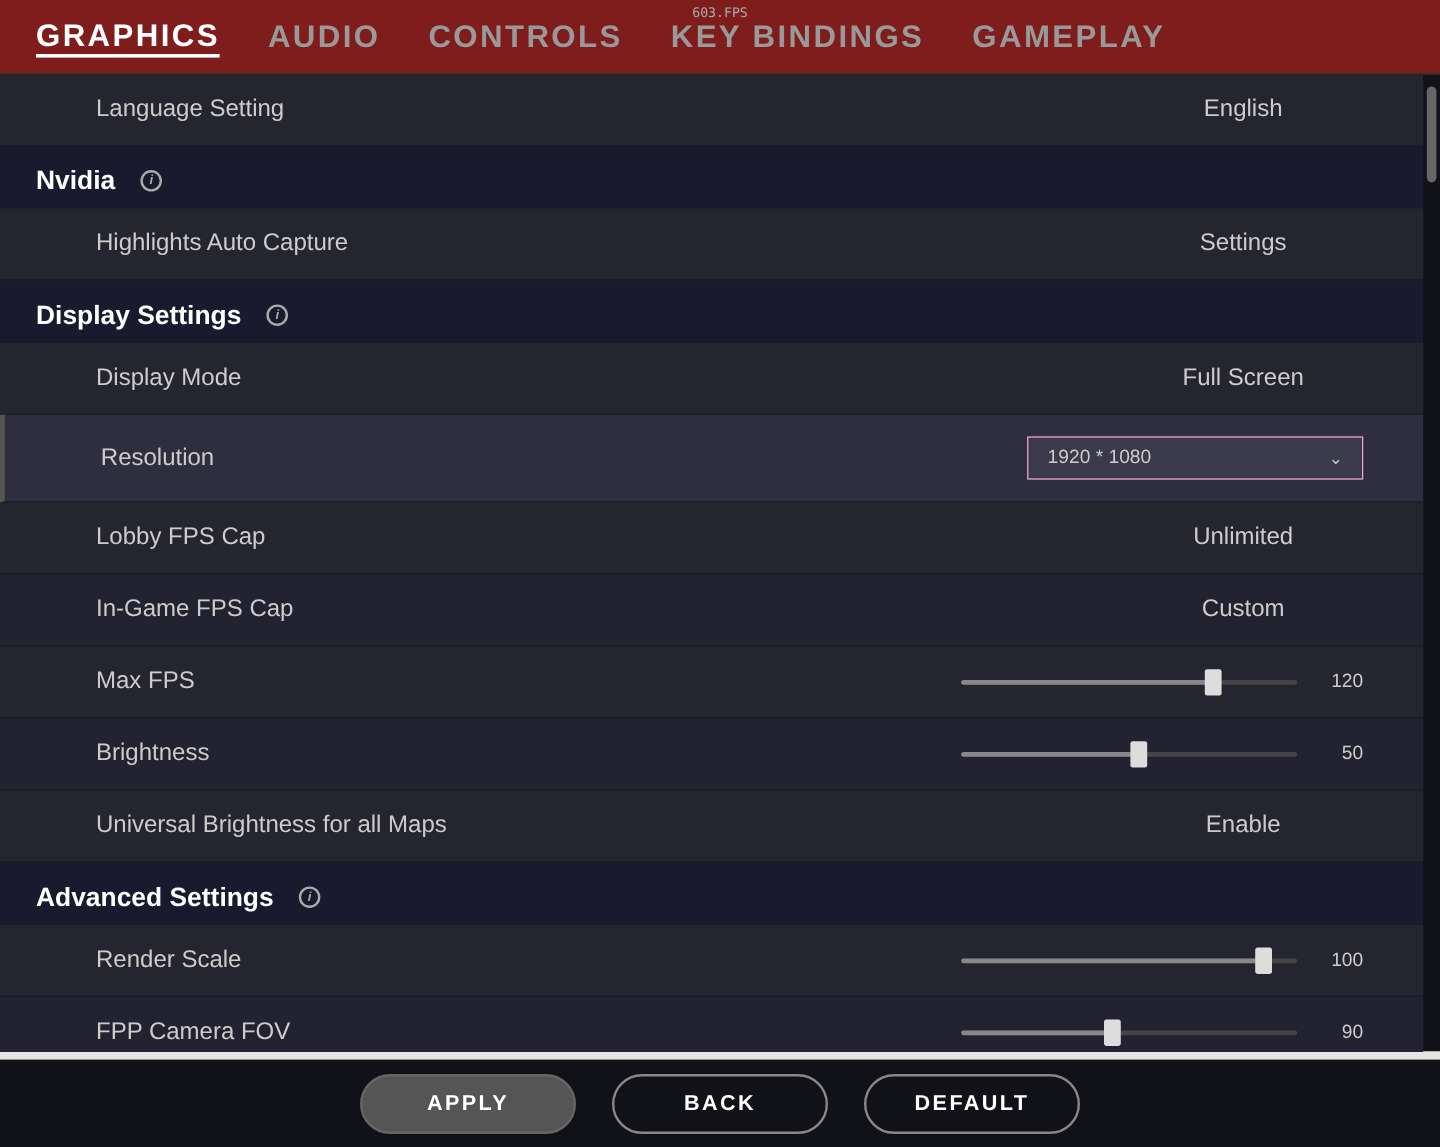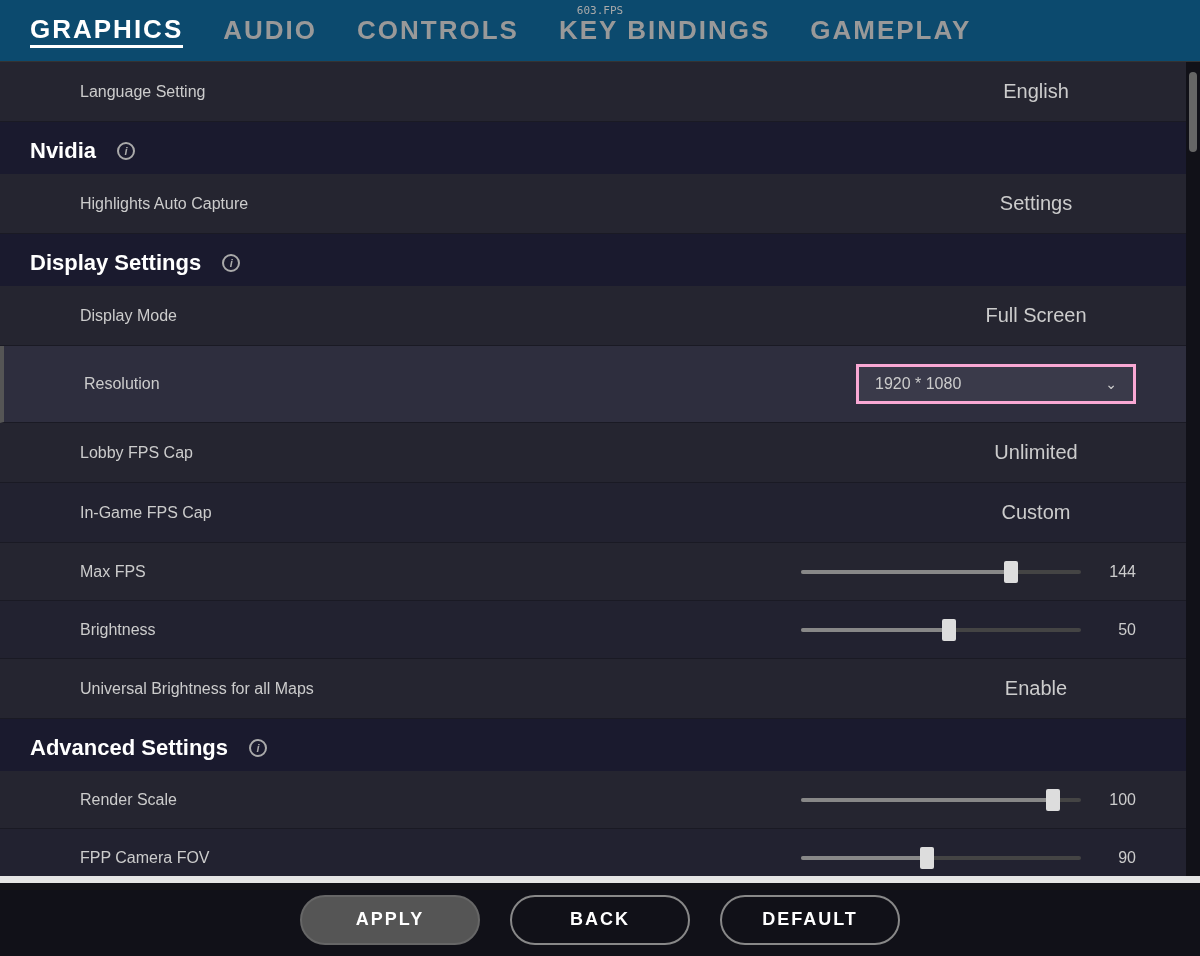--- a/index.html
+++ b/index.html
@@ -10,21 +10,21 @@
       background: #1a1a2e;
       font-family: 'Arial', sans-serif;
       color: #ccc;
       overflow: hidden;
     }
 
     
     .top-nav {
       display: flex;
       align-items: center;
-      background: #0c4a6e;
+      background: #7f1d1d;
       padding: 0 30px;
       height: 62px;
       border-bottom: 1px solid #333;
       position: relative;
     }
 
     .fps-counter {
       position: absolute;
       top: 4px;
       left: 50%;
@@ -134,36 +134,36 @@
     .settings-row:nth-child(even) {
       background: #222230;
     }
 
     .settings-row.highlighted {
       background: #2e2e3e;
       border-left: 4px solid #555;
     }
 
     .row-label {
-      font-size: 16px;
+      font-size: 20px;
       color: #ccc;
       font-weight: normal;
     }
 
     .row-value {
       font-size: 20px;
       color: #ccc;
       min-width: 200px;
       text-align: center;
     }
 
     
     .dropdown {
       background: #3a3a4a;
-      border: 3px solid #f9a8d4;
+      border: 1px solid #f9a8d4;
       padding: 8px 16px;
       display: flex;
       align-items: center;
       justify-content: space-between;
       min-width: 280px;
       cursor: pointer;
       gap: 38px;
     }
 
     .dropdown-arrow {
@@ -310,21 +310,21 @@
       <span class="row-value">Custom</span>
     </div>
 
     <div class="settings-row">
       <span class="row-label">Max FPS</span>
       <div class="slider-container">
         <div class="slider-track">
           <div class="slider-fill" style="width:75%;"></div>
           <div class="slider-thumb" style="left:75%;"></div>
         </div>
-        <span class="slider-value">144</span>
+        <span class="slider-value">120</span>
       </div>
     </div>
 
     <div class="settings-row">
       <span class="row-label">Brightness</span>
       <div class="slider-container">
         <div class="slider-track">
           <div class="slider-fill" style="width:53%;"></div>
           <div class="slider-thumb" style="left:53%;"></div>
         </div>

